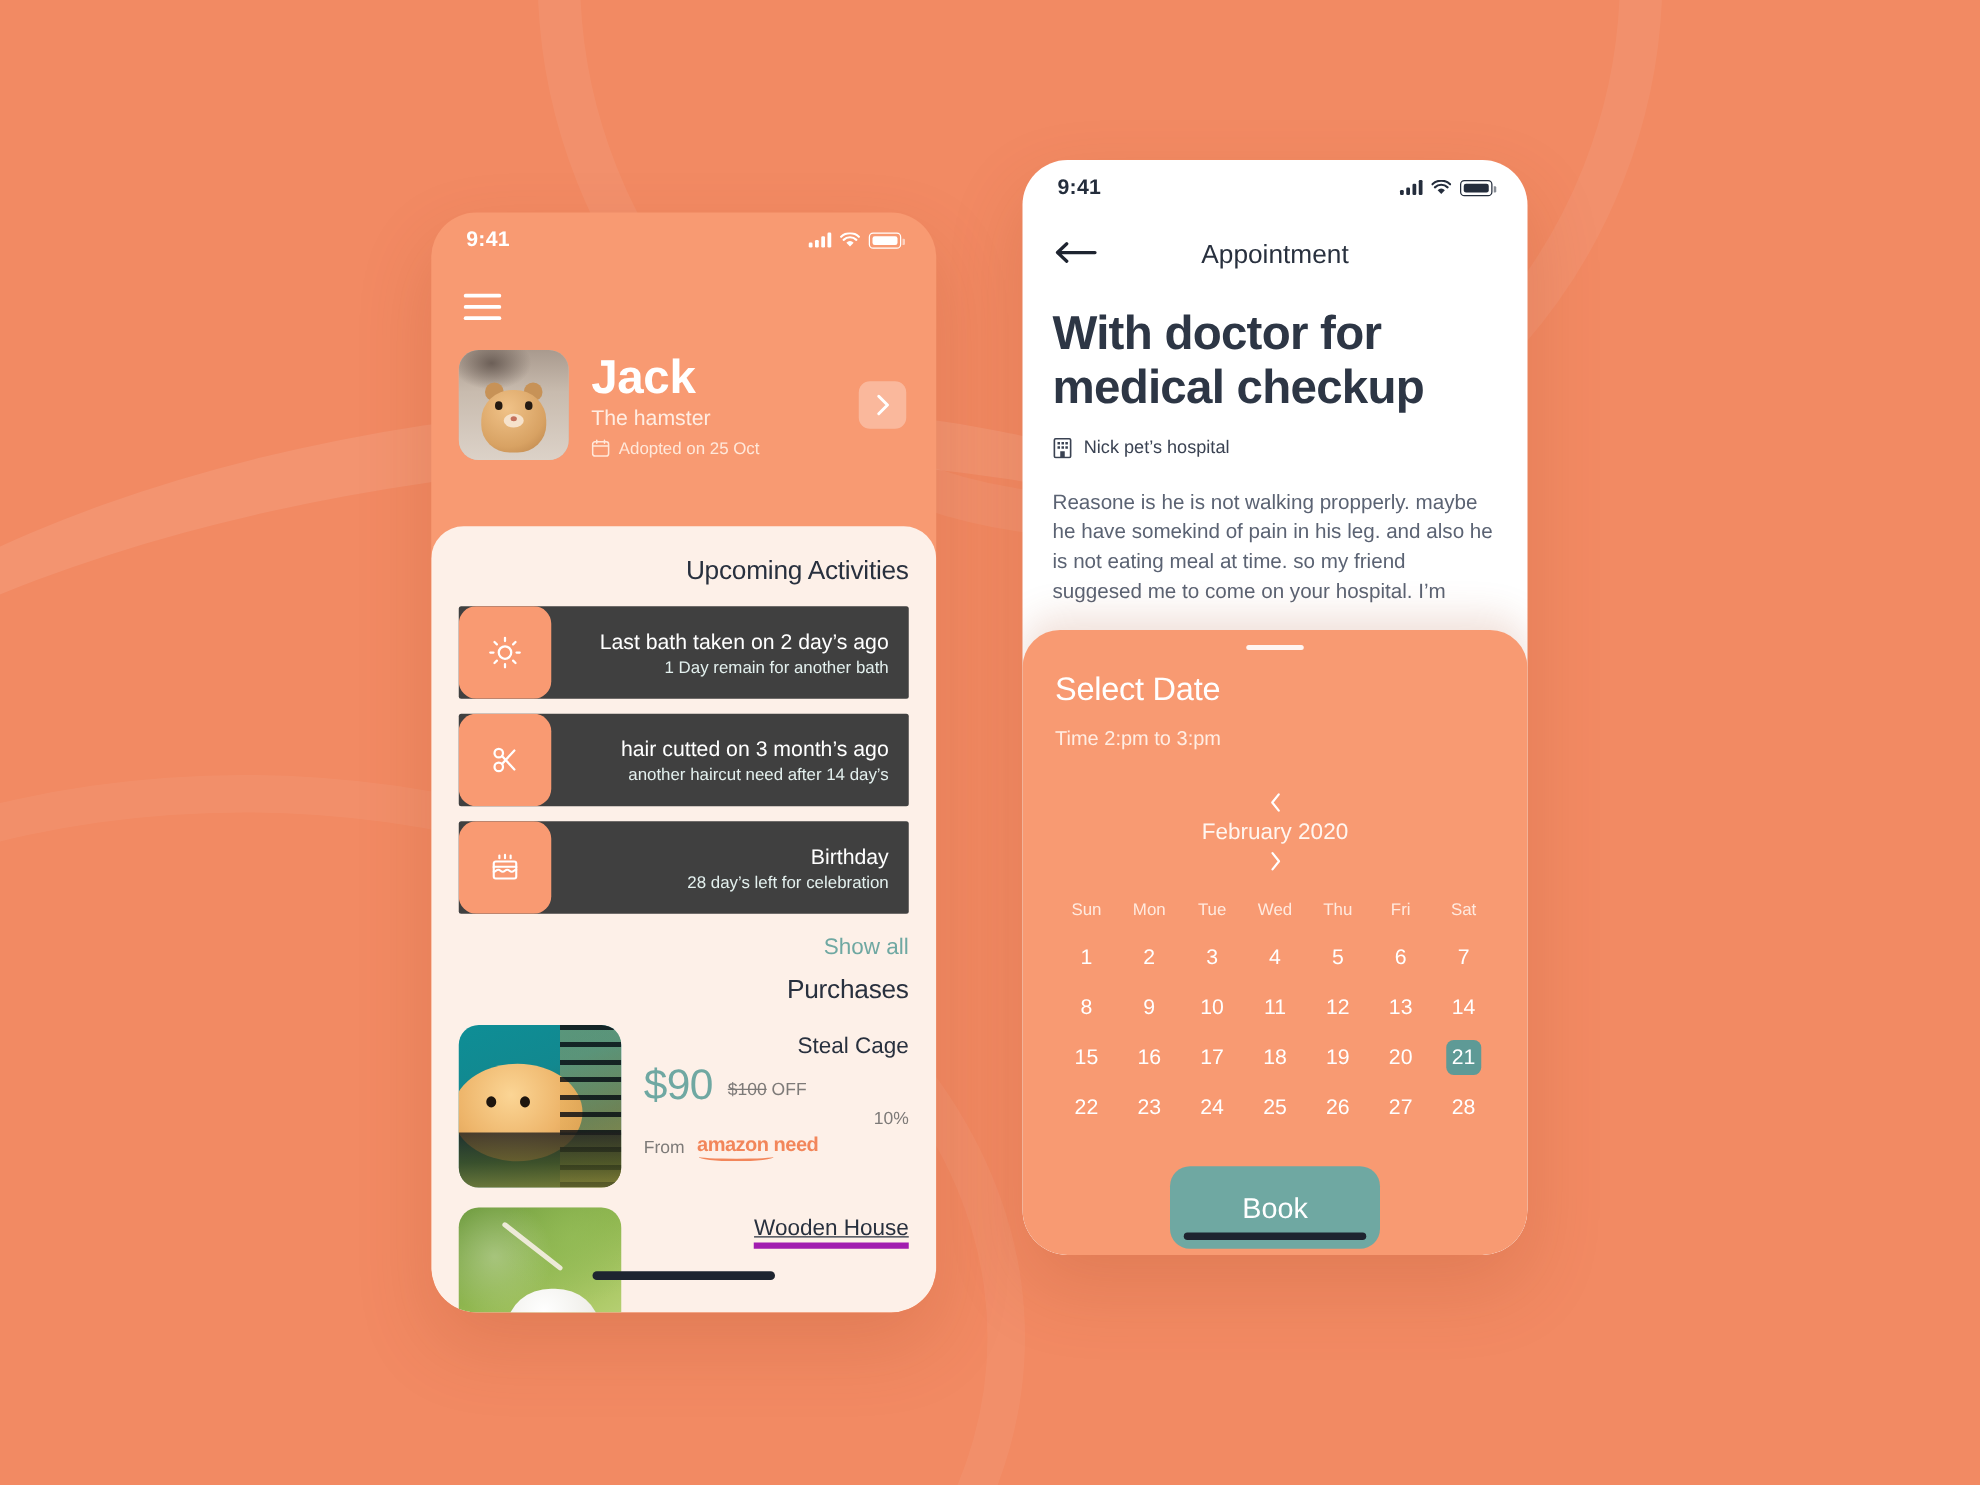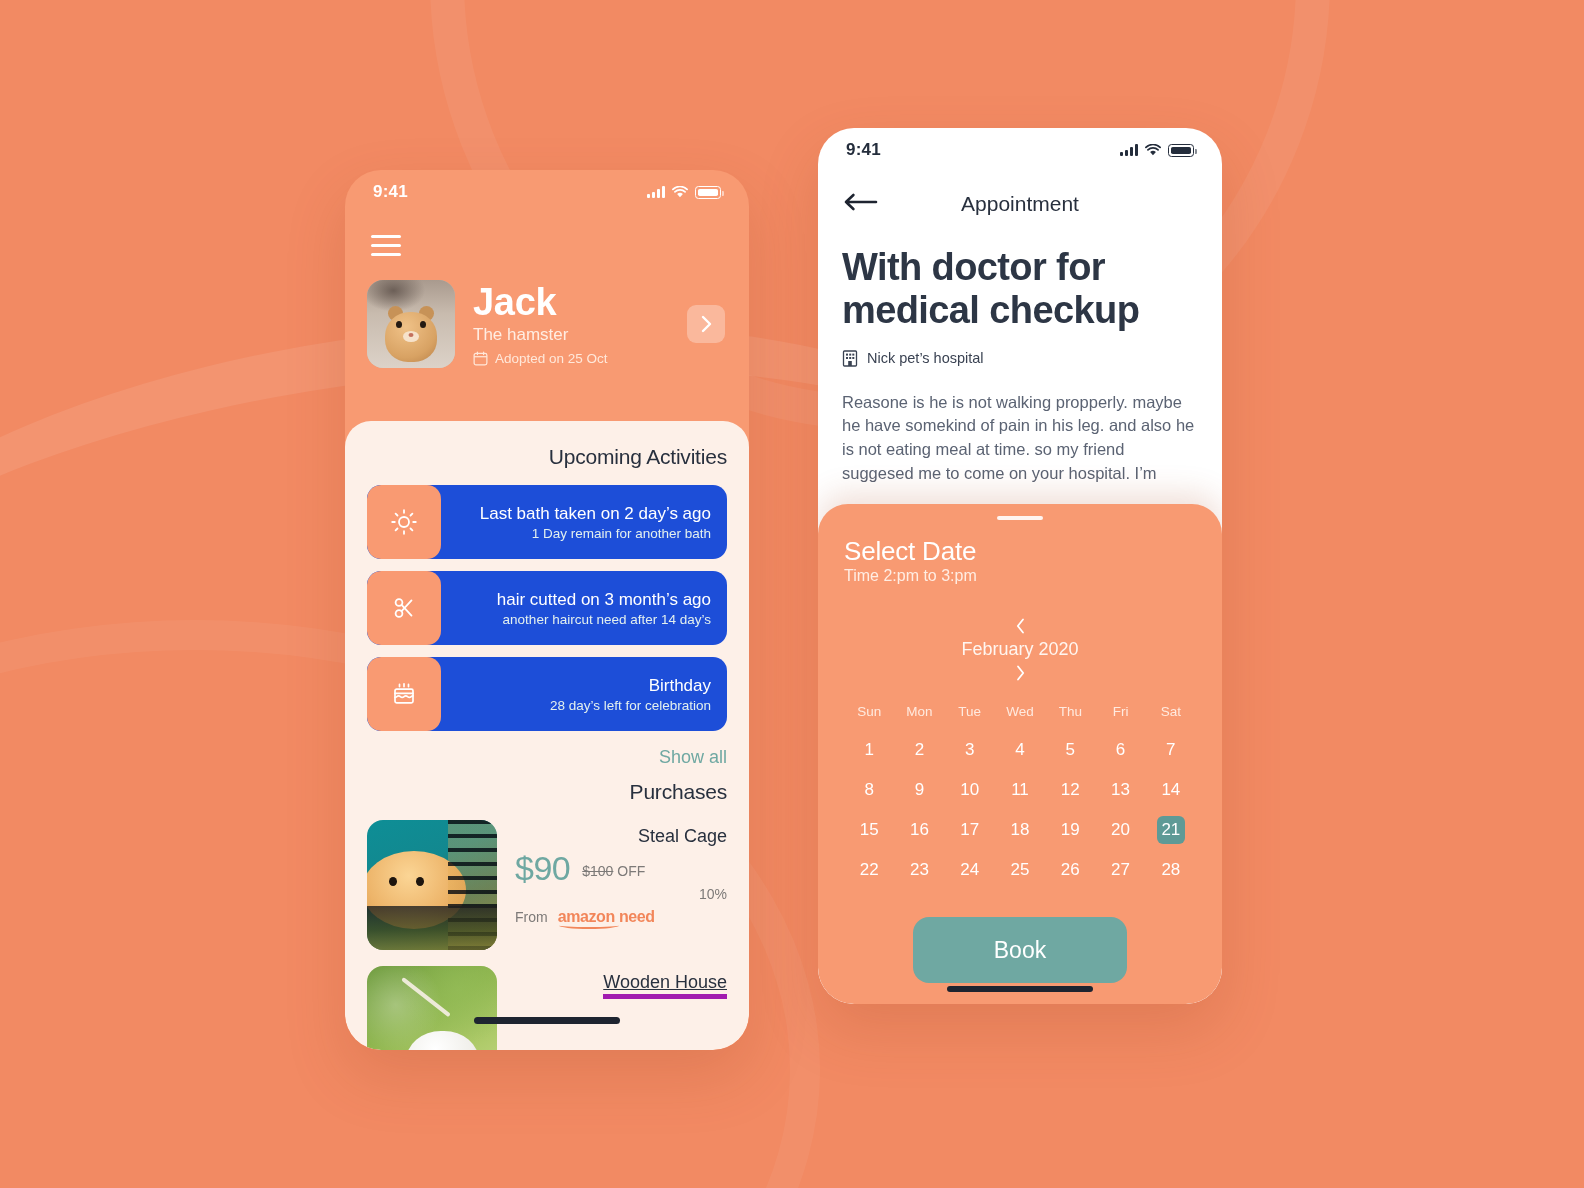--- a/index.html
+++ b/index.html
@@ -181,21 +181,21 @@
     text-align: right;
   }
   .section-title {
     font-size: 21px; color: #28303E; font-weight: normal;
     letter-spacing: -0.2px;
   }
 
   .activity-list { margin-top: 16px; display: flex; flex-direction: column; gap: 12px; }
   .activity {
     display: flex; align-items: stretch;
-    background: #1d4ed8; border-radius: 14px;
+    background: #404040; border-radius: 2px;
     min-height: 74px; overflow: hidden; cursor: pointer;
   }
   .activity-icon {
     flex: 0 0 auto; width: 74px;
     background: #F99A72; border-radius: 14px;
     display: flex; align-items: center; justify-content: center;
   }
   .activity-text {
     flex: 1 1 auto; display: flex; flex-direction: column;
     justify-content: center; padding: 0 16px;
@@ -326,21 +326,21 @@
     box-shadow: 0 -10px 30px rgba(170, 80, 40, 0.18);
   }
   .sheet-grabber {
     width: 46px; height: 4px; border-radius: 3px;
     background: rgba(255,255,255,0.9);
     margin: 12px auto 0 auto;
   }
   .sheet-title {
     font-size: 26px; color: #ffffff; margin-top: 16px; letter-spacing: -0.2px;
   }
-  .sheet-time { font-size: 16px; color: #FFEDE3; }
+  .sheet-time { font-size: 16px; color: #FFEDE3; margin-top: 16px; }
 
   .cal-head {
     display: flex; align-items: center; justify-content: space-between;
     margin-top: 28px; padding: 0 4px; flex-direction: column;
   }
   .cal-month { font-size: 18px; color: #FFF6F0; }
   .cal-arrow {
     width: 26px; height: 26px; display: flex;
     align-items: center; justify-content: center;
     color: #ffffff; cursor: pointer; font-size: 20px; line-height: 1;
@@ -357,21 +357,21 @@
     display: flex; align-items: center; justify-content: center;
     height: 30px; font-size: 17px; color: #ffffff; cursor: pointer;
   }
   .day span {
     display: flex; align-items: center; justify-content: center;
     width: 28px; height: 28px; border-radius: 6px;
   }
   .day.selected span { background: #5E9A96; }
 
   .book-btn {
-    display: block; width: 214px; height: 66px; margin: 32px auto 0 auto;
+    display: block; width: 168px; height: 66px; margin: 32px auto 0 auto;
     background: #6FA8A2; color: #ffffff;
     border: none; border-radius: 16px;
     font-size: 23px; font-family: inherit; cursor: pointer;
   }
 </style>
 </head>
 <body>
 
 <div class="bg-swoosh-a"></div>
 <div class="bg-swoosh-b"></div>

